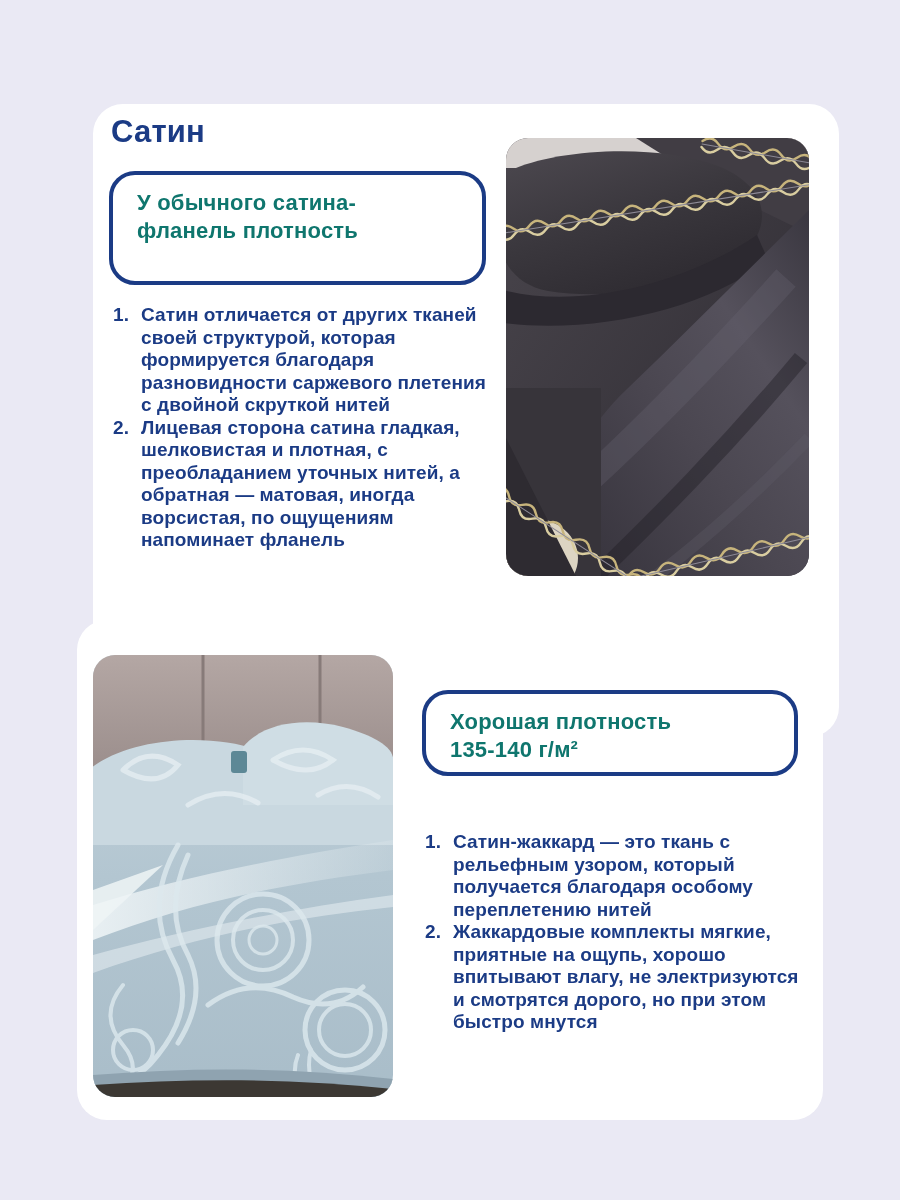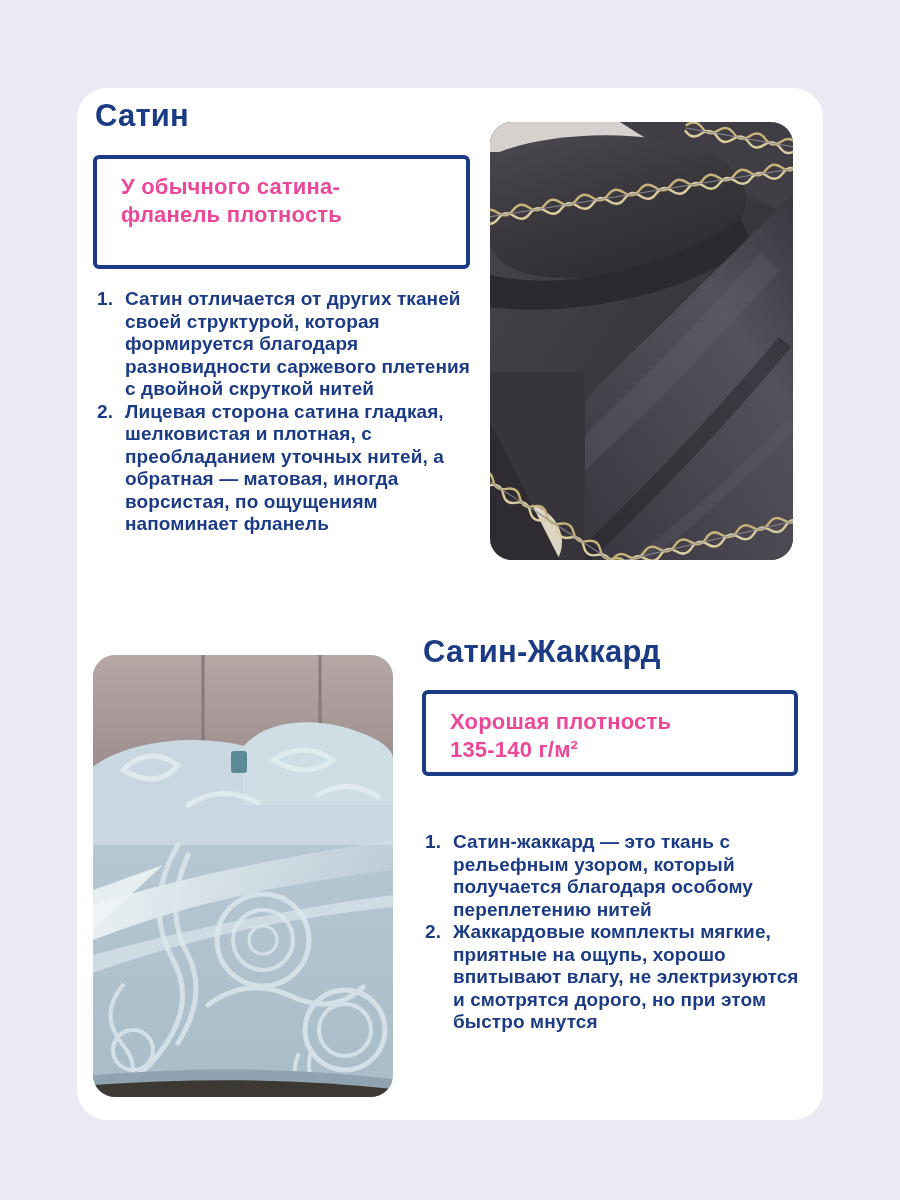--- a/index.html
+++ b/index.html
@@ -5,33 +5,33 @@
   html,body{margin:0;padding:0;}
   body{font-family:"Liberation Sans","DejaVu Sans",sans-serif;}
   .page{
     position:relative;width:900px;height:1200px;
     background:#EAE9F4;overflow:hidden;
   }
   .card{
     position:absolute;left:77px;width:746px;
     background:#FFFFFF;border-radius:30px;
   }
-  #card-satin{top:88px;height:633px;}
+  #card-satin{top:104px;height:633px;margin-left:16px;}
   #card-jacquard{top:620px;height:500px;}
   .card-title{
     position:absolute;margin:0;
     font-size:31px;line-height:40px;font-weight:700;
     color:#1B3B85;letter-spacing:.2px;
   }
   #card-satin .card-title{left:18px;top:8px;}
   #card-jacquard .card-title{left:346px;top:12px;}
   .callout{
     position:absolute;box-sizing:border-box;
-    border:4px solid #1B3B85;border-radius:6px;
-    color:#ec4899;font-weight:700;font-size:22px;line-height:28px;
+    border:4px solid #1B3B85;border-radius:26px;
+    color:#0f766e;font-weight:700;font-size:22px;line-height:28px;
     padding:14px 16px 0 24px;letter-spacing:.2px;
   }
   #card-satin .callout{left:16px;top:67px;width:377px;height:114px;}
   #card-jacquard .callout{left:345px;top:70px;width:376px;height:86px;}
   .num-list{
     position:absolute;color:#1B3B85;font-weight:700;
     font-size:19px;line-height:22.5px;letter-spacing:.1px;
   }
   #card-satin .num-list{left:20px;top:200px;width:382px;}
   #card-jacquard .num-list{left:348px;top:211px;width:377px;}
@@ -114,21 +114,20 @@
         <rect x="0" y="250" width="95" height="188" fill="#37343a"></rect>
         <ellipse cx="26" cy="420" rx="46" ry="40" fill="#ddd5c3"></ellipse>
         <path d="M0 300 L70 438 L0 438 Z" fill="#2e2b31"></path>
         <use href="#chain" transform="translate(-12,352) rotate(33)"></use>
         <use href="#chain" transform="translate(92,448) rotate(-13)"></use>
       </svg>
     </div>
   </section>
 
   <section class="card" id="card-jacquard">
-    <h2 class="card-title">Сатин-Жаккард</h2>
 
     <div class="callout">
       <div>Хорошая плотность</div>
       <div>135-140 г/м²</div>
     </div>
 
     <div class="num-list">
       <div class="num-item">
         <span class="num">1.</span>
         <span class="itext">Сатин-жаккард — это ткань с рельефным узором, который получается благодаря особому переплетению нитей</span>

